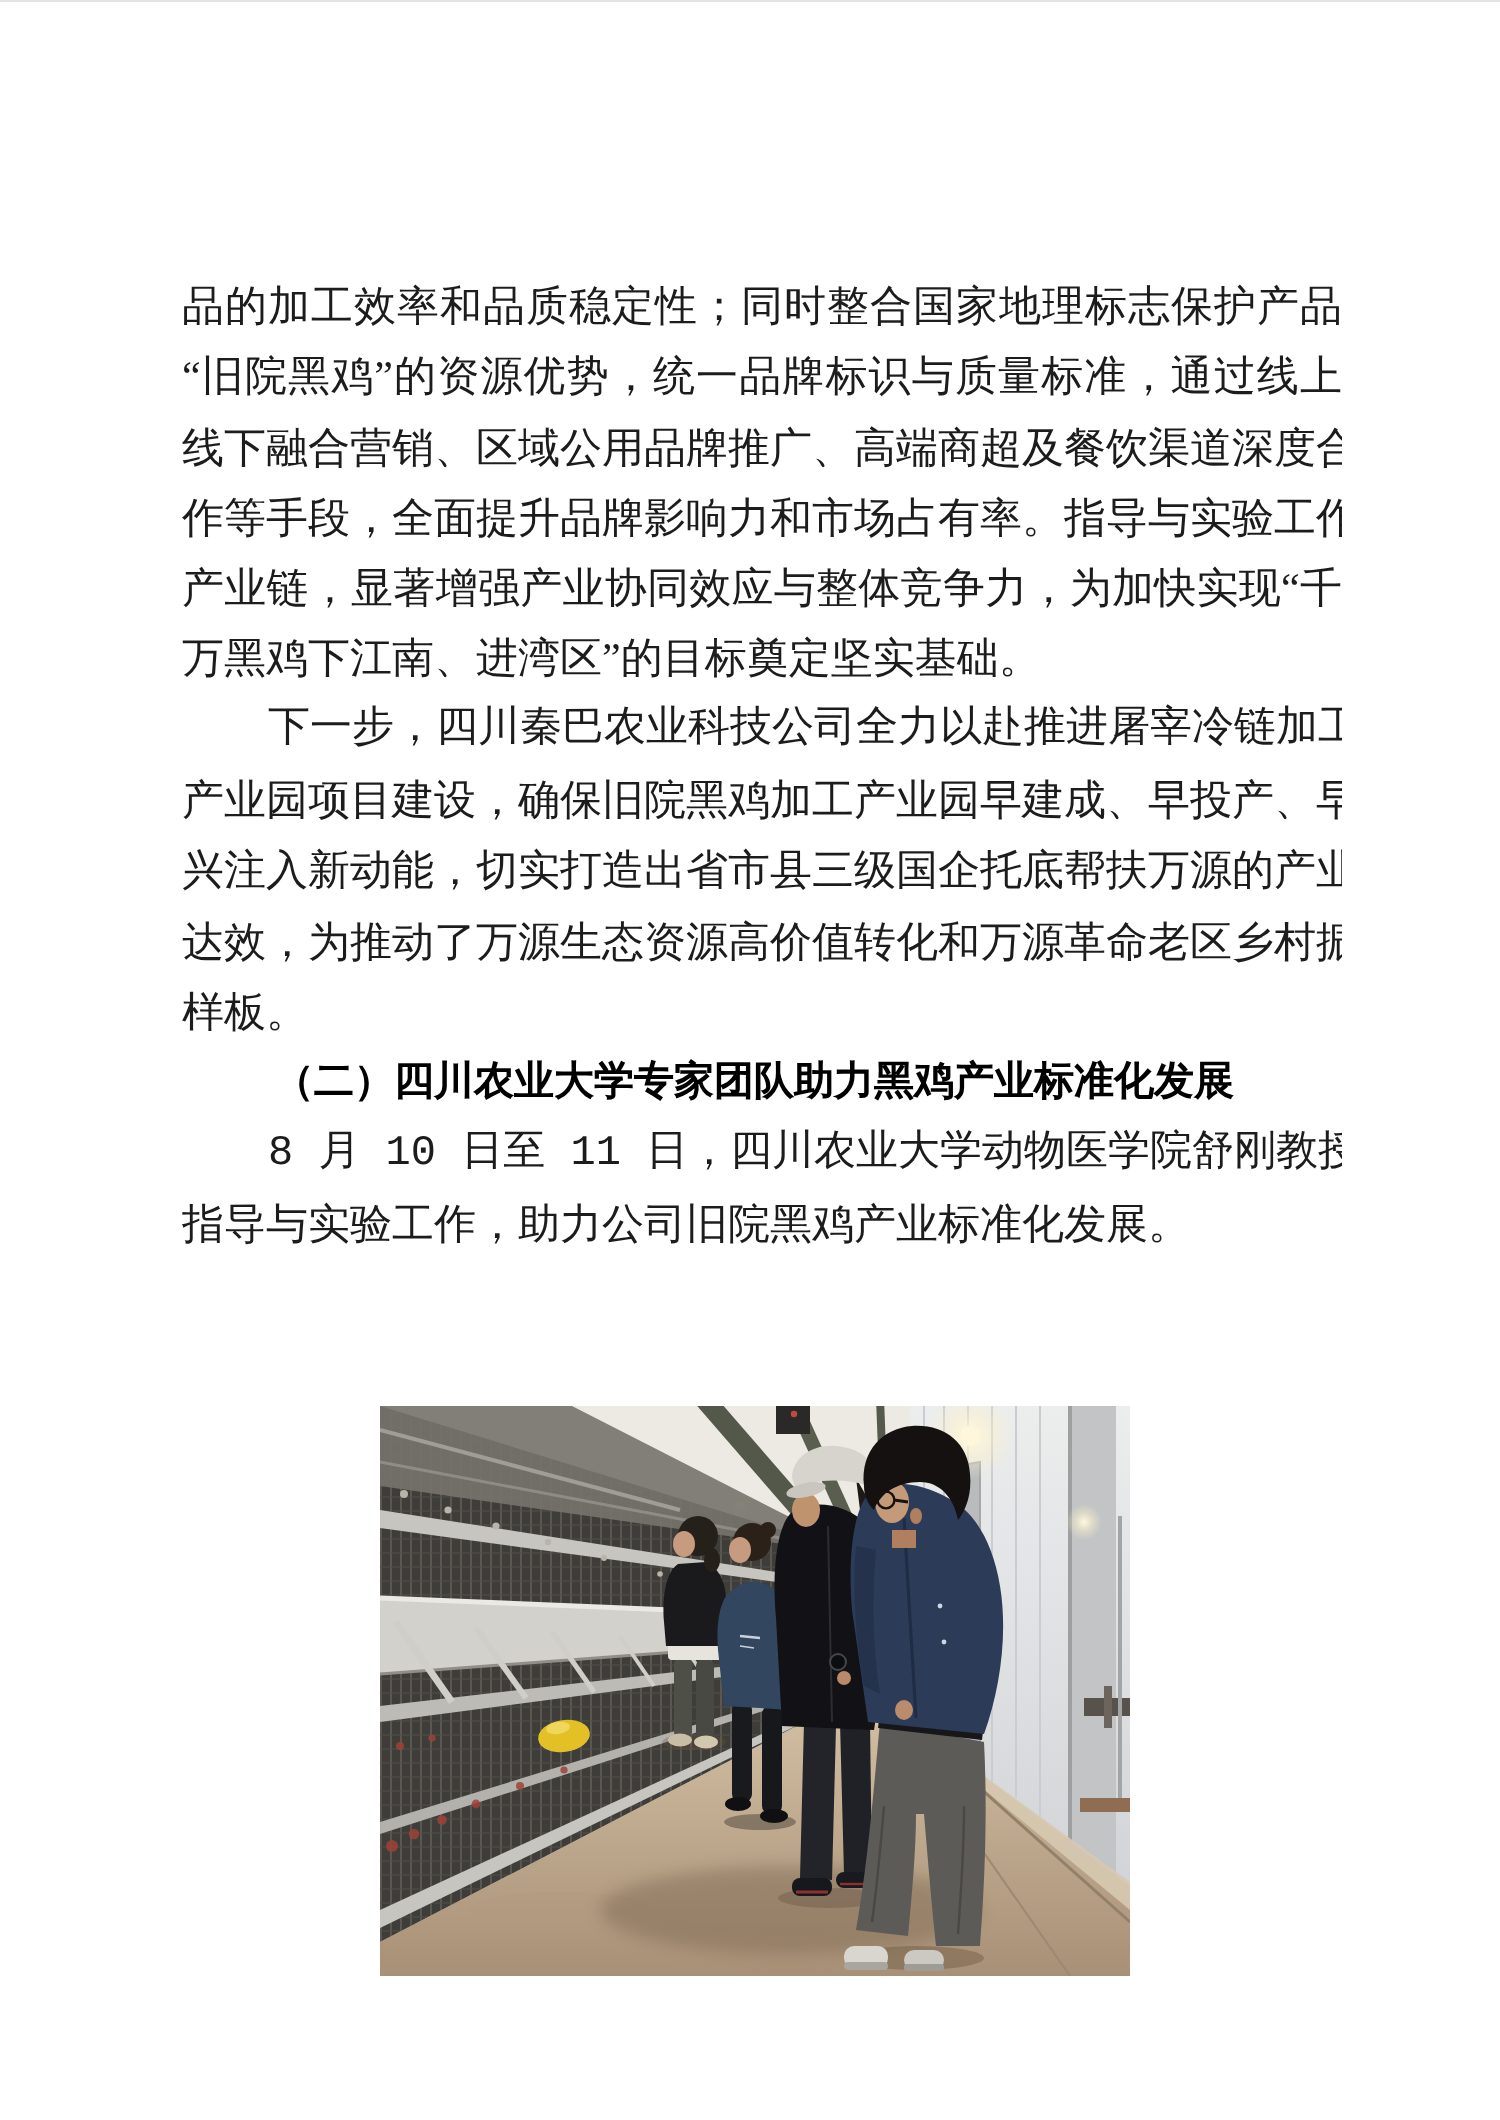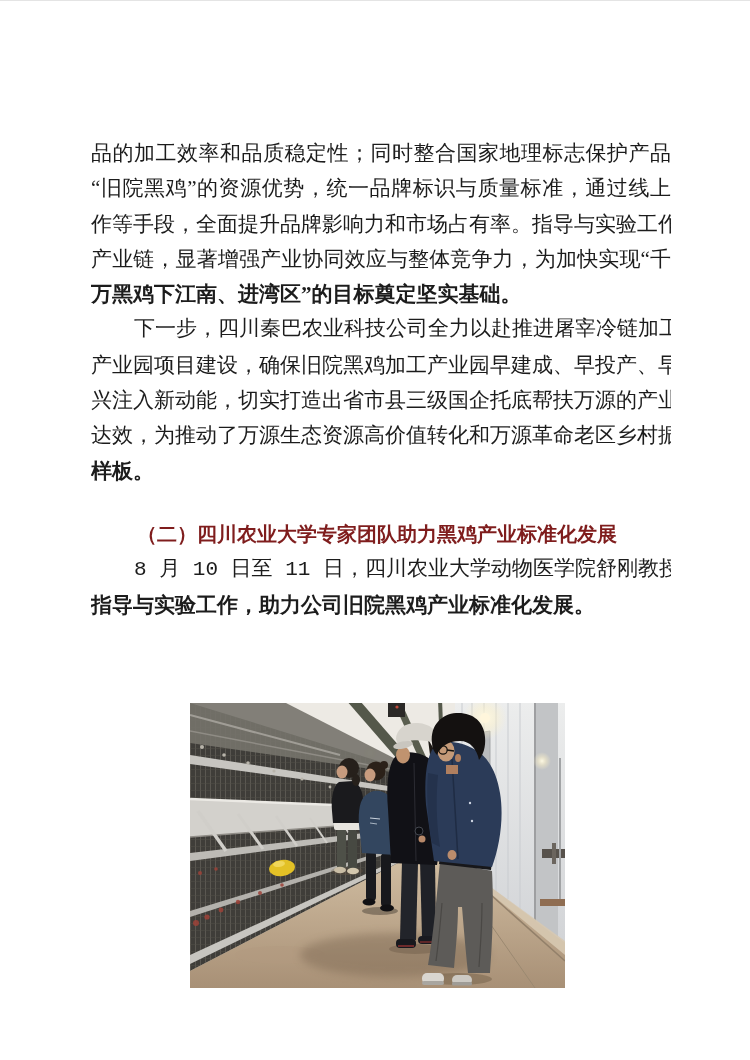--- a/index.html
+++ b/index.html
@@ -11,39 +11,40 @@
   .doc-body{
     position:absolute;left:91px;top:135px;width:580px;
     color:#1c1c1c;font-size:21px;line-height:35.3px;
   }
   .line{
     text-align:justify;text-align-last:justify;
     -moz-text-align-last:justify;text-justify:inter-character;
     height:35.3px;overflow:hidden;white-space:nowrap;
   }
   .line.indent{text-indent:43px;font-family:Liberation Mono, monospace;}
-  .line.lastline{text-align-last:left;white-space:normal;font-weight:bold;}
+  .line.lastline{text-align-last:left;white-space:normal;}
   .heading{
-    font-weight:bold;color:#7f1d1d;font-size:20px;
-    text-indent:46px;height:35.3px;line-height:35.3px;white-space:nowrap;margin-top:28px;
+    font-weight:bold;color:#000000;font-size:20px;
+    text-indent:46px;height:35.3px;line-height:35.3px;white-space:nowrap;
   }
   .photo{
     position:absolute;left:190px;top:702px;width:375px;height:285px;
     margin:0;overflow:hidden;background:#9b9b94;
   }
   .photo svg{display:block;}
 </style>
 </head>
 <body>
 
 <div class="page">
 
   <div class="doc-body">
       <div class="line">品的加工效率和品质稳定性；同时整合国家地理标志保护产品</div>
       <div class="line">“旧院黑鸡”的资源优势，统一品牌标识与质量标准，通过线上</div>
+      <div class="line">线下融合营销、区域公用品牌推广、高端商超及餐饮渠道深度合</div>
       <div class="line">作等手段，全面提升品牌影响力和市场占有率。指导与实验工作</div>
       <div class="line">产业链，显著增强产业协同效应与整体竞争力，为加快实现“千</div>
       <div class="line lastline">万黑鸡下江南、进湾区”的目标奠定坚实基础。</div>
       <div class="line indent">下一步，四川秦巴农业科技公司全力以赴推进屠宰冷链加工</div>
       <div class="line">产业园项目建设，确保旧院黑鸡加工产业园早建成、早投产、早</div>
       <div class="line">兴注入新动能，切实打造出省市县三级国企托底帮扶万源的产业</div>
       <div class="line">达效，为推动了万源生态资源高价值转化和万源革命老区乡村振</div>
       <div class="line lastline">样板。</div>
       <div class="heading">（二）四川农业大学专家团队助力黑鸡产业标准化发展</div>
       <div class="line indent">8 月 10 日至 11 日，四川农业大学动物医学院舒刚教授一行，</div>

